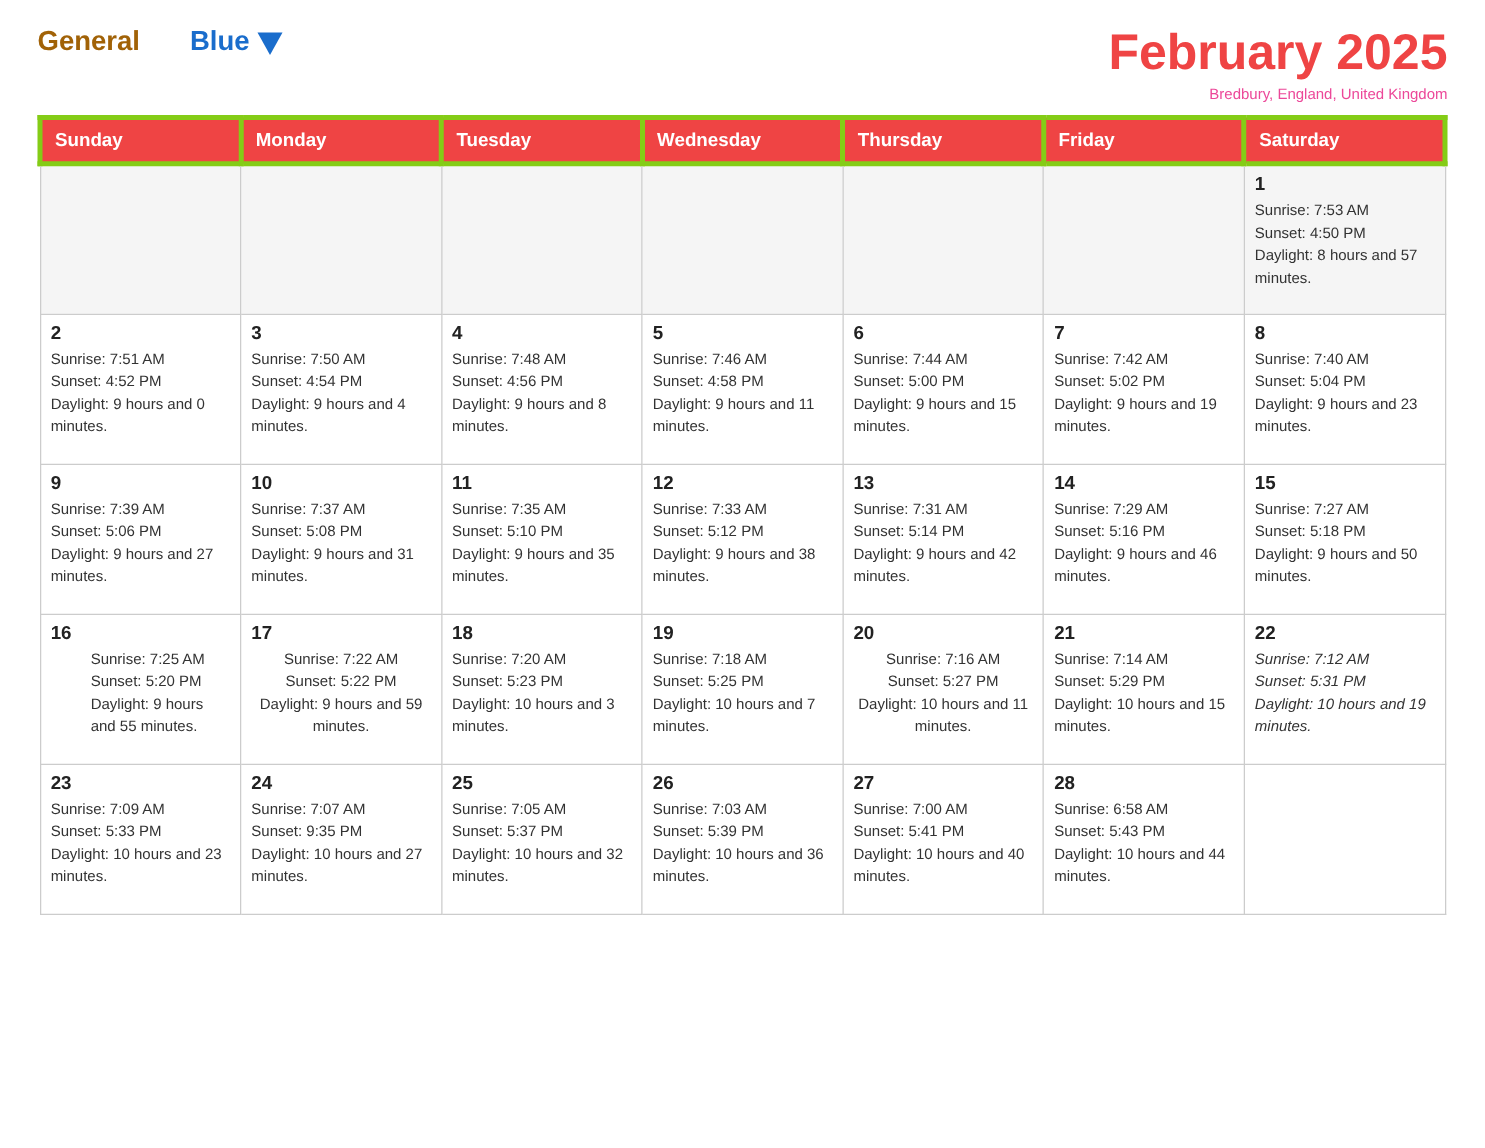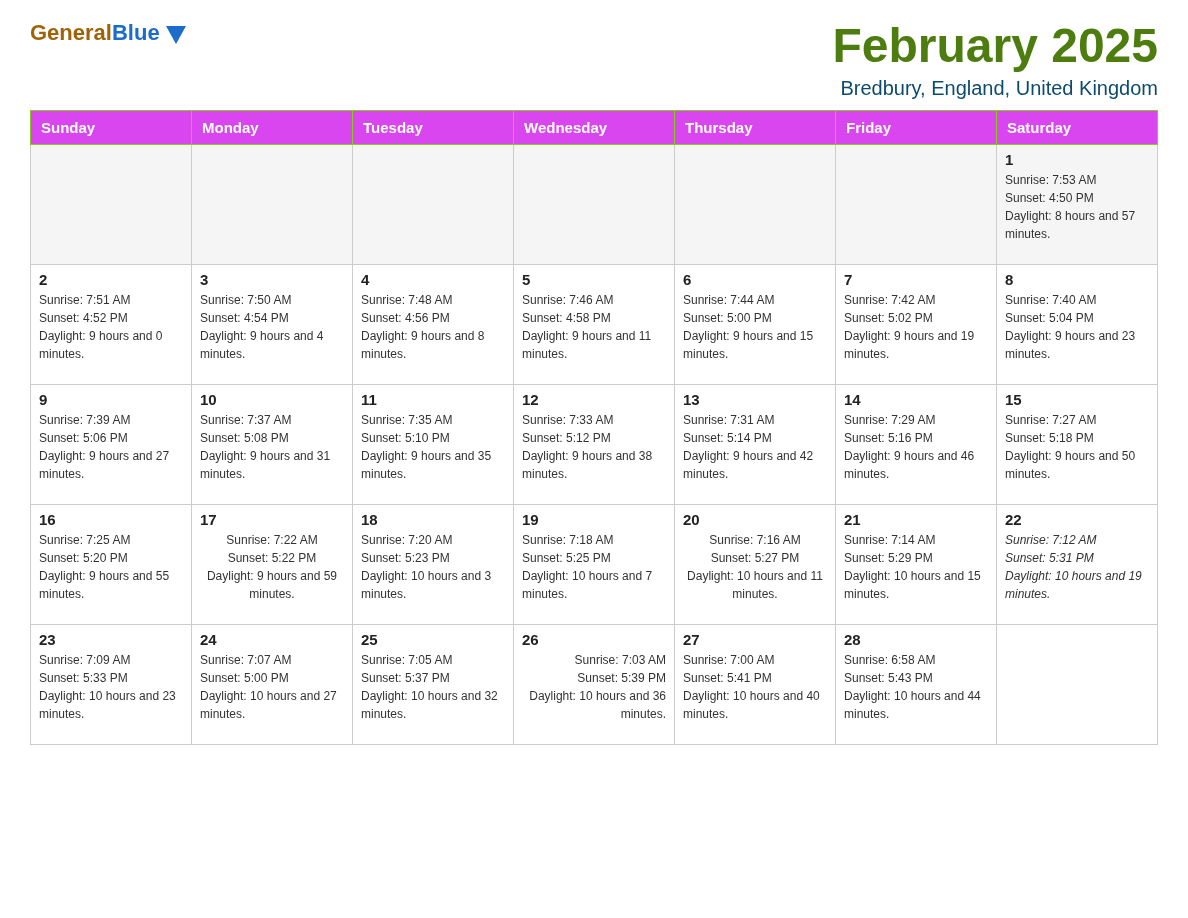--- a/index.html
+++ b/index.html
@@ -23,57 +23,58 @@
     }
     .logo-text-general {
       font-size: 22px;
       font-weight: bold;
       color: #a16207;
     }
     .logo-text-blue {
       font-size: 22px;
       font-weight: bold;
       color: #1a6dcc;
+      margin-left: 40px;
     }
     .logo-icon {
       width: 0;
       height: 0;
       border-left: 10px solid transparent;
       border-right: 10px solid transparent;
       border-top: 18px solid #1a6dcc;
       margin-left: 2px;
       margin-top: 4px;
     }
     .title-block {
       text-align: right;
     }
     .month-title {
-      font-size: 48px;
-      font-weight: bold;
-      color: #4d7c0f;
+      font-size: 40px;
+      font-weight: bold;
+      color: #ef4444;
       line-height: 1.1;
     }
     .location {
-      font-size: 20px;
-      color: #0c4a6e;
+      font-size: 12px;
+      color: #ec4899;
       margin-top: 4px;
     }
     table {
       width: 100%;
       border-collapse: collapse;
       margin-top: 10px;
     }
     thead tr th {
-      background-color: #d946ef;
+      background-color: #ef4444;
       color: #fff;
       font-size: 15px;
       font-weight: bold;
       padding: 8px 10px;
       text-align: left;
-      border: 1px solid #84cc16;
+      border: 4px solid #84cc16;
     }
     tbody tr td {
       vertical-align: top;
       border: 1px solid #ccc;
       padding: 6px 8px;
       font-size: 12.5px;
       color: #333;
       width: 14.28%;
       min-height: 110px;
       height: 120px;
@@ -227,21 +228,21 @@
         <td>
           <span class="day-number">15</span>
           <div class="day-info" style="white-space: pre-line;">Sunrise: 7:27 AM
 Sunset: 5:18 PM
 Daylight: 9 hours and 50 minutes.</div>
         </td>
       </tr>
       <tr>
         <td>
           <span class="day-number">16</span>
-          <div class="day-info" style="white-space: pre-line;">Sunrise: 7:25 AM
+          <div class="day-info" style="white-space: pre-line; margin-left: 32px;">Sunrise: 7:25 AM
 Sunset: 5:20 PM
 Daylight: 9 hours and 55 minutes.</div>
         </td>
         <td>
           <span class="day-number">17</span>
           <div class="day-info" style="white-space: pre-line; text-align: center;">Sunrise: 7:22 AM
 Sunset: 5:22 PM
 Daylight: 9 hours and 59 minutes.</div>
         </td>
         <td>
@@ -278,32 +279,32 @@
       <tr>
         <td>
           <span class="day-number">23</span>
           <div class="day-info" style="white-space: pre-line;">Sunrise: 7:09 AM
 Sunset: 5:33 PM
 Daylight: 10 hours and 23 minutes.</div>
         </td>
         <td>
           <span class="day-number">24</span>
           <div class="day-info" style="white-space: pre-line;">Sunrise: 7:07 AM
-Sunset: 5:00 PM
+Sunset: 9:35 PM
 Daylight: 10 hours and 27 minutes.</div>
         </td>
         <td>
           <span class="day-number">25</span>
           <div class="day-info" style="white-space: pre-line;">Sunrise: 7:05 AM
 Sunset: 5:37 PM
 Daylight: 10 hours and 32 minutes.</div>
         </td>
         <td>
           <span class="day-number">26</span>
-          <div class="day-info" style="white-space: pre-line; text-align: right;">Sunrise: 7:03 AM
+          <div class="day-info" style="white-space: pre-line;">Sunrise: 7:03 AM
 Sunset: 5:39 PM
 Daylight: 10 hours and 36 minutes.</div>
         </td>
         <td>
           <span class="day-number">27</span>
           <div class="day-info" style="white-space: pre-line;">Sunrise: 7:00 AM
 Sunset: 5:41 PM
 Daylight: 10 hours and 40 minutes.</div>
         </td>
         <td>

